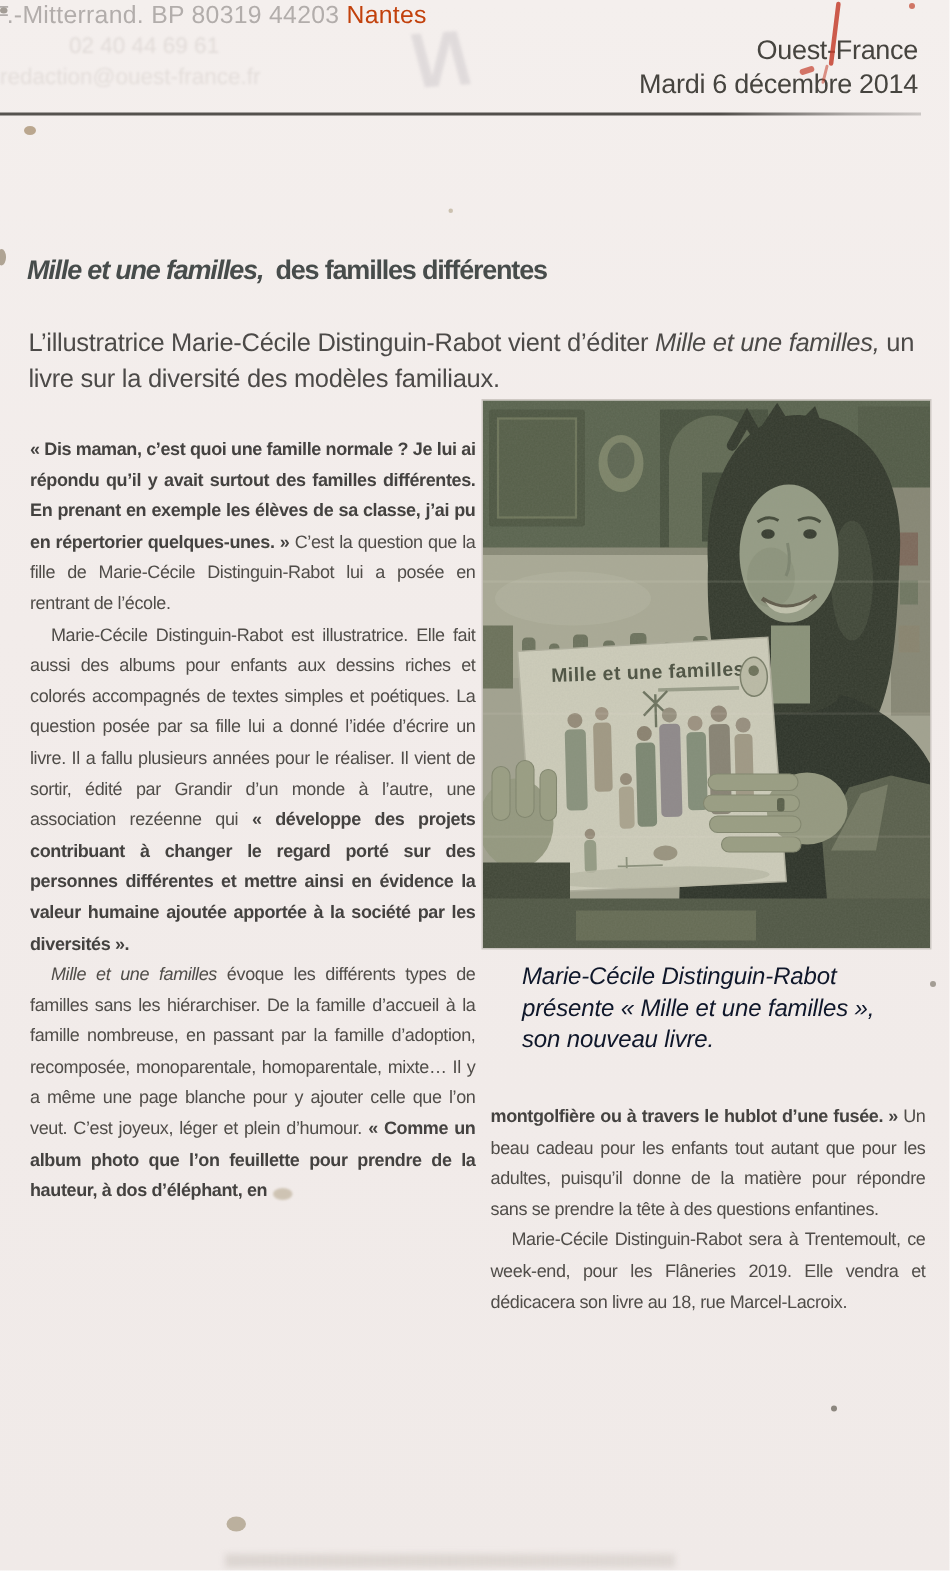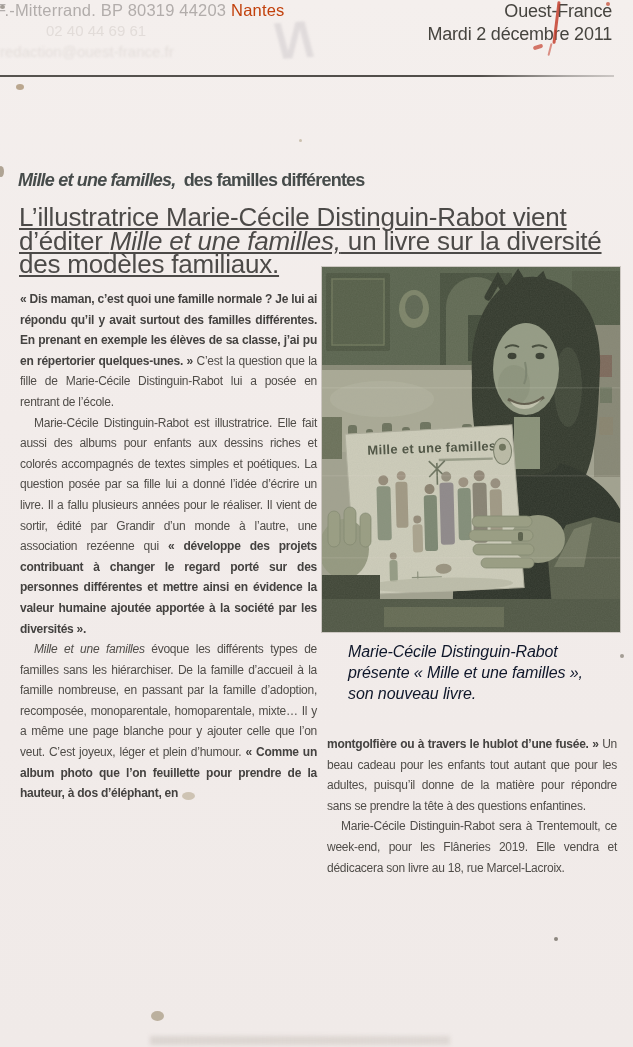--- a/index.html
+++ b/index.html
@@ -22,21 +22,21 @@
   }
   .mast-email{
     position:absolute;left:0px;top:43px;font-size:15px;color:#e4dedb;
     filter:blur(0.8px);white-space:nowrap;
   }
   .ghost-n{
     position:absolute;left:276px;top:10px;font-size:52px;font-weight:700;font-style:italic;
     color:#cdc8cb;opacity:.5;transform:scaleX(-1) rotate(4deg);filter:blur(1px);
   }
   .mast-right{
-    position:absolute;right:21px;top:0;text-align:right;
+    position:absolute;right:21px;top:22px;text-align:right;
     font-size:18px;line-height:23px;color:#46443f;letter-spacing:-0.2px;
   }
   .pen-vert{
     position:absolute;left:555px;top:1px;width:3px;height:43px;border-radius:2px;
     background:#c4402e;opacity:.85;transform:rotate(7deg);
   }
   .pen-tail{
     position:absolute;left:549px;top:43px;width:2px;height:13px;border-radius:2px;
     background:#c4402e;opacity:.55;transform:rotate(14deg);
   }
@@ -53,22 +53,22 @@
     background:linear-gradient(90deg,#56534f 0%,#504d49 78%,rgba(86,83,79,.45) 92%,rgba(86,83,79,.25) 100%);
   }
 
   
   .headline{
     position:absolute;left:18px;top:158px;width:600px;
     font-size:18px;font-weight:700;letter-spacing:-0.8px;color:#474c4b;white-space:nowrap;
   }
   .headline .hl-italic{font-style:italic;margin-right:4px;}
   .standfirst{
-    position:absolute;left:19px;top:206px;width:592px;
-    font-size:26px;line-height:23.5px;letter-spacing:-0.2px;color:#4c4a48;text-decoration:underline;
+    position:absolute;left:19px;top:217px;width:592px;
+    font-size:17px;line-height:23.5px;letter-spacing:-0.2px;color:#4c4a48;
   }
   .standfirst .run-italic{font-style:italic;}
 
   
   .col{
     position:absolute;font-size:12px;line-height:20.6px;letter-spacing:-0.25px;
     color:#504d49;text-align:justify;hyphens:auto;margin-top:24px;-webkit-hyphens:auto;
   }
   .col-left{left:20px;top:265px;width:297px;}
   .col-right-text{left:327px;top:710px;width:290px;}
@@ -108,21 +108,21 @@
 
 <div class="page">
 
   <div>
     <div class="mast-address"><span>F.-Mitterrand. BP 80319 44203</span> <span class="faded-word">Nantes</span></div>
     <div class="mast-phone">02 40 44 69 61</div>
     <div class="mast-email">redaction@ouest-france.fr</div>
     <div class="ghost-n">N</div>
     <div class="mast-right">
       <div>Ouest-France</div>
-      <div>Mardi 2 décembre 2011</div>
+      <div>Mardi 6 décembre 2014</div>
     </div>
     <div class="pen-vert"></div>
     <div class="pen-tail"></div>
     <div class="pen-dot"></div>
     <div class="pen-speck"></div>
     <div class="header-rule"></div>
   </div>
 
   <h1 class="headline"><span class="hl-italic">Mille et une familles,</span> <span>des familles différentes</span></h1>
   <div class="standfirst"><span class="run-normal">L’illustratrice Marie-Cécile Distinguin-Rabot vient d’éditer </span><span class="run-italic">Mille et une familles,</span><span class="run-normal"> un livre sur la diversité des modèles familiaux.</span></div>

